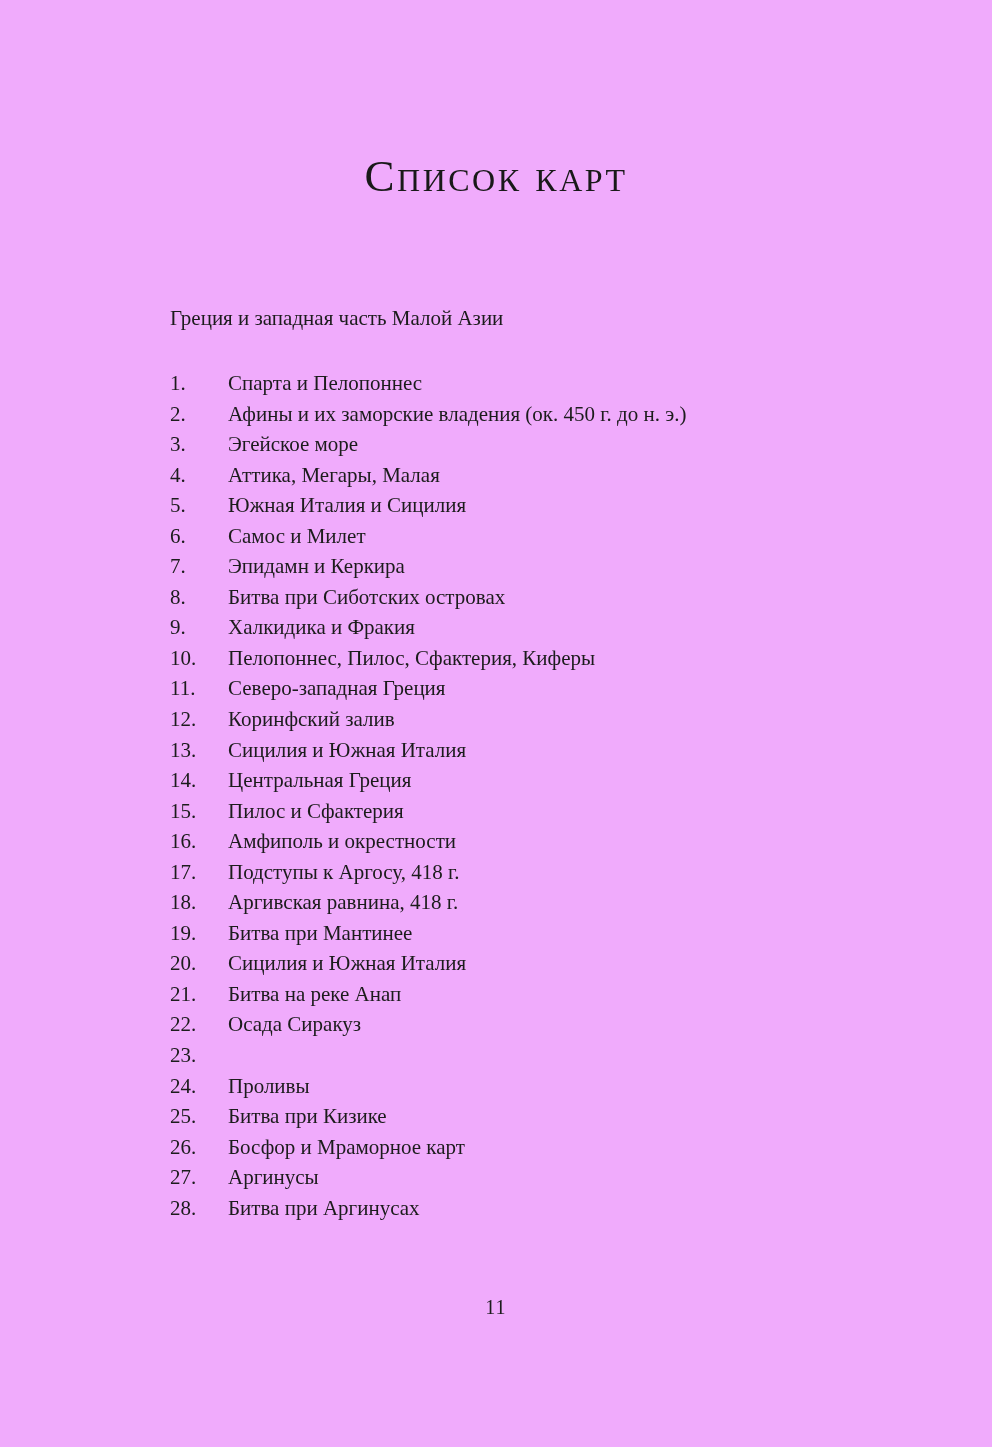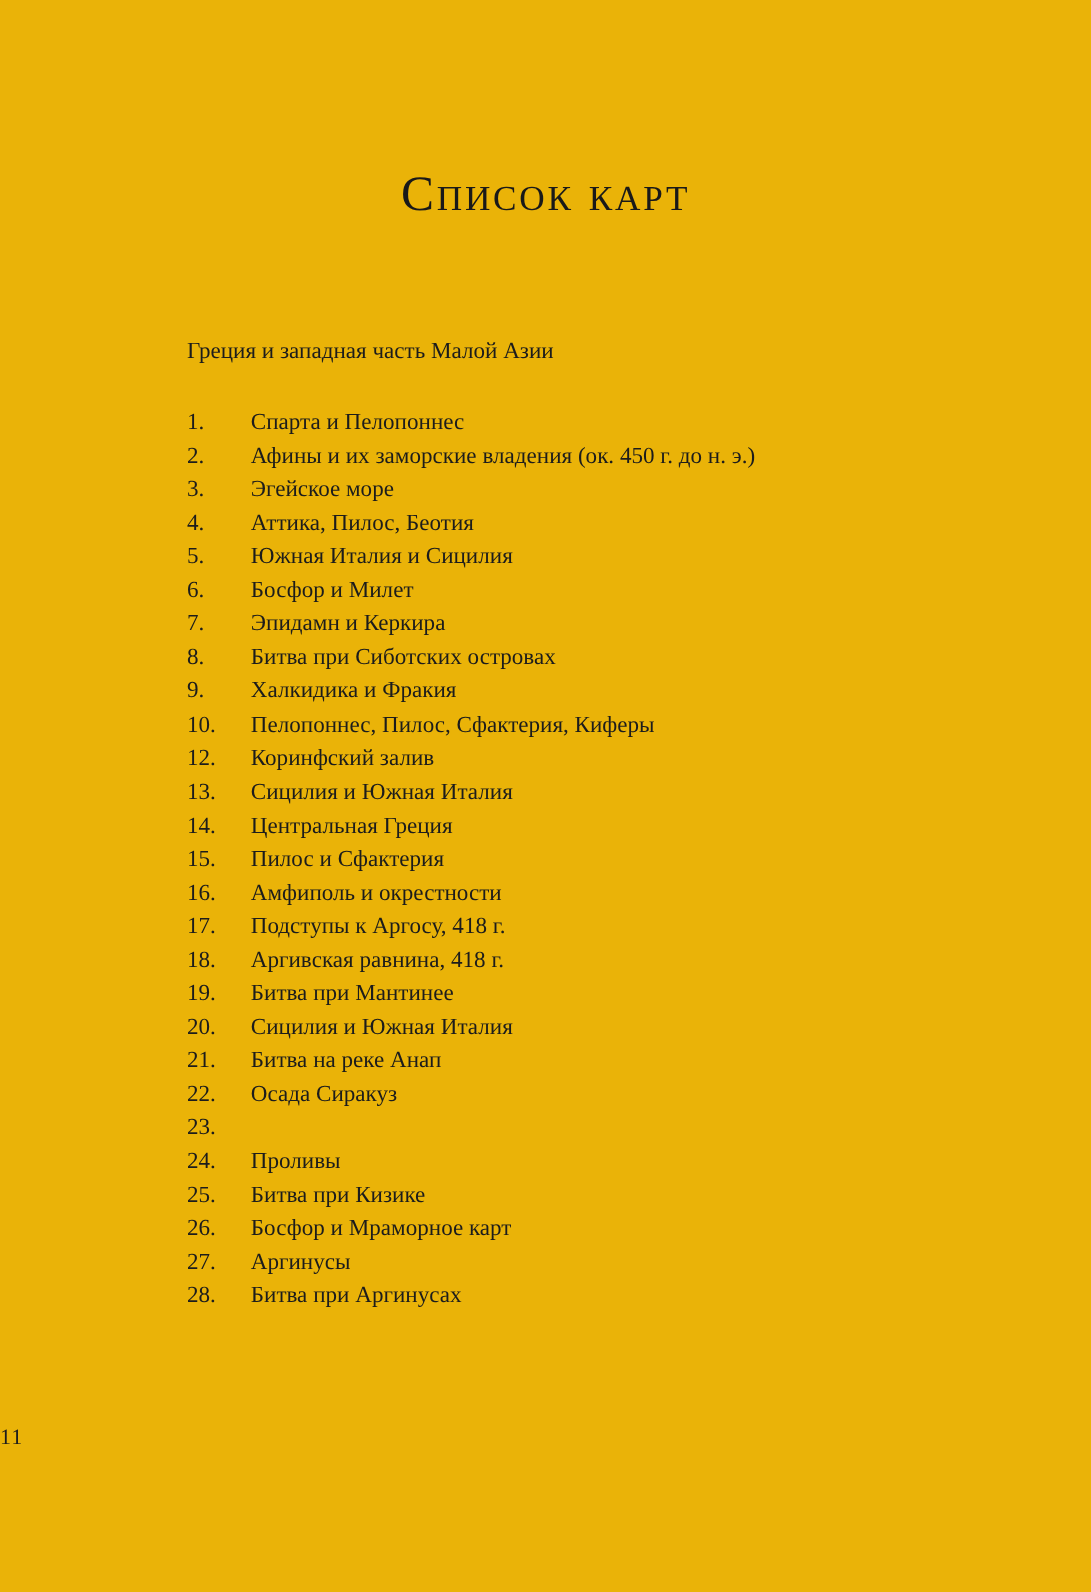--- a/index.html
+++ b/index.html
@@ -8,21 +8,21 @@
     width: 992px;
     height: 1447px;
     font-family: "Liberation Serif", "DejaVu Serif", serif;
     color: #1a1a1a;
     overflow: hidden;
   }
   .page {
     position: relative;
     width: 992px;
     height: 1447px;
-    background: #eab308;
+    background: #f0abfc;
   }
   .title {
     position: absolute;
     top: 150px;
     left: 0;
     width: 100%;
     text-align: center;
     font-size: 45px;
     font-weight: 400;
     font-variant: small-caps;
@@ -59,21 +59,21 @@
     color: #1c1c1c;
   }
   .map-row .label {
     color: #1c1c1c;
   }
   .page-number {
     position: absolute;
     top: 1296px;
     left: 0;
     width: 100%;
-    text-align: left;
+    text-align: center;
     font-size: 20px;
     letter-spacing: 1px;
     font-feature-settings: "onum" 1;
     color: #1c1c1c;
   }
 </style>
 </head>
 <body>
 
 <div class="page">
@@ -93,31 +93,31 @@
         <span class="label">Афины и их заморские владения (ок. 450 г. до н. э.)</span>
       </li>
 
       <li class="map-row">
         <span class="num">3.</span>
         <span class="label">Эгейское море</span>
       </li>
 
       <li class="map-row">
         <span class="num">4.</span>
-        <span class="label">Аттика, Пилос, Беотия</span>
+        <span class="label">Аттика, Мегары, Малая</span>
       </li>
 
       <li class="map-row">
         <span class="num">5.</span>
         <span class="label">Южная Италия и Сицилия</span>
       </li>
 
       <li class="map-row">
         <span class="num">6.</span>
-        <span class="label">Босфор и Милет</span>
+        <span class="label">Самос и Милет</span>
       </li>
 
       <li class="map-row">
         <span class="num">7.</span>
         <span class="label">Эпидамн и Керкира</span>
       </li>
 
       <li class="map-row">
         <span class="num">8.</span>
         <span class="label">Битва при Сиботских островах</span>
@@ -126,20 +126,24 @@
       <li class="map-row">
         <span class="num">9.</span>
         <span class="label">Халкидика и Фракия</span>
       </li>
 
       <li class="map-row">
         <span class="num">10.</span>
         <span class="label">Пелопоннес, Пилос, Сфактерия, Киферы</span>
       </li>
 
+      <li class="map-row">
+        <span class="num">11.</span>
+        <span class="label">Северо-западная Греция</span>
+      </li>
 
       <li class="map-row">
         <span class="num">12.</span>
         <span class="label">Коринфский залив</span>
       </li>
 
       <li class="map-row">
         <span class="num">13.</span>
         <span class="label">Сицилия и Южная Италия</span>
       </li>

